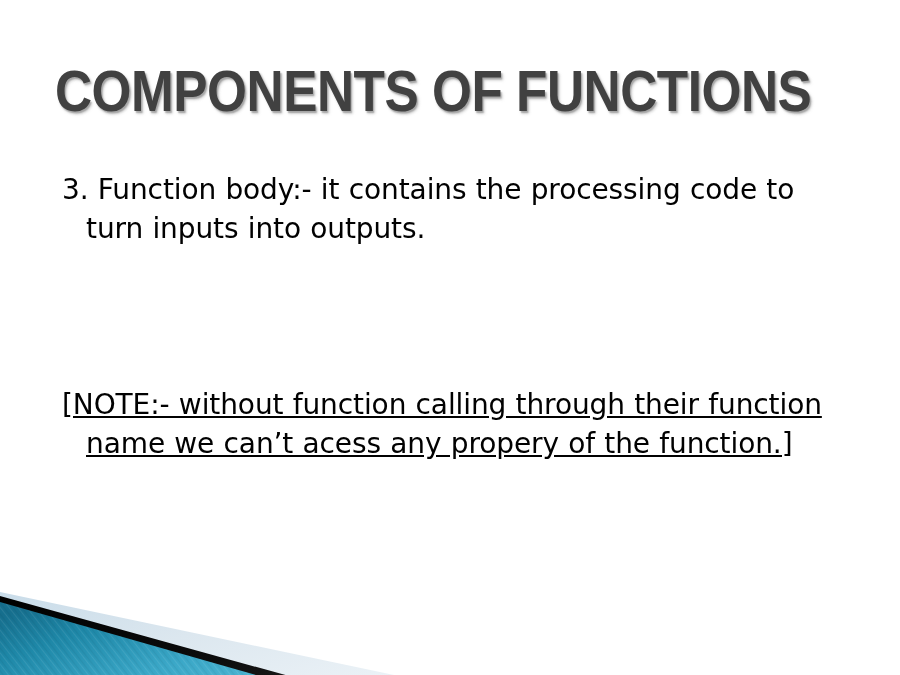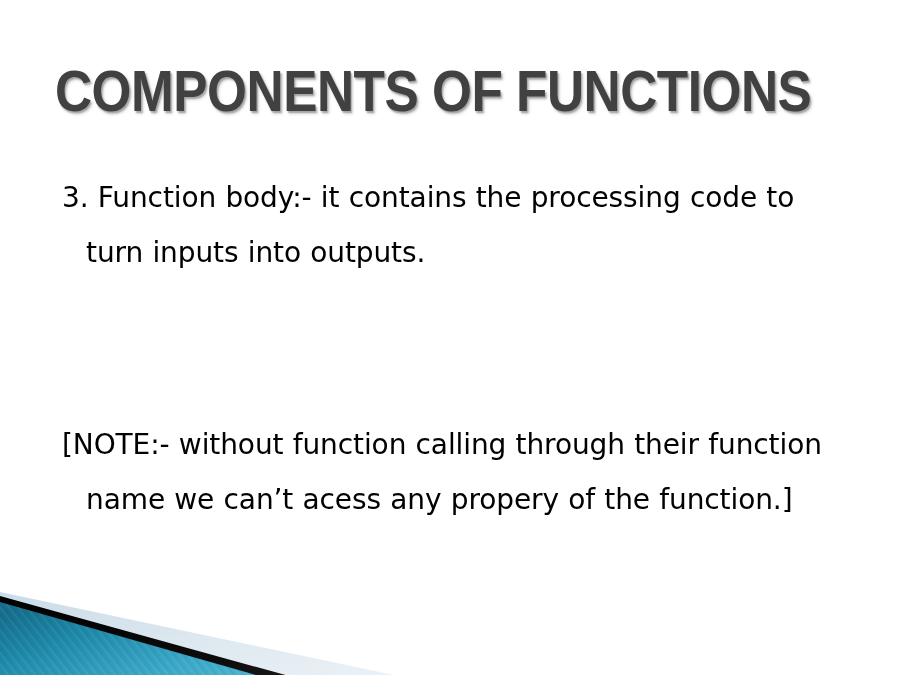--- a/index.html
+++ b/index.html
@@ -41,31 +41,32 @@
   .body-block {
     position: absolute;
     left: 62px;
     top: 146px;
     width: 790px;
   }
 
   .para {
     font-family: "DejaVu Sans", sans-serif;
     font-size: 28px;
-    line-height: 55px;
+    line-height: 39px;
     color: #010101;
     text-indent: -24px;
     padding-left: 24px;
     margin: 0;
     letter-spacing: -0.1px;
     word-spacing: 0.5px;
   }
 
   .para.note {
     margin-top: 137px;
+    text-decoration: underline;
   }
 
   
   .corner-decor {
     position: absolute;
     left: 0;
     bottom: 0;
     width: 560px;
     height: 125px;
     pointer-events: none;

